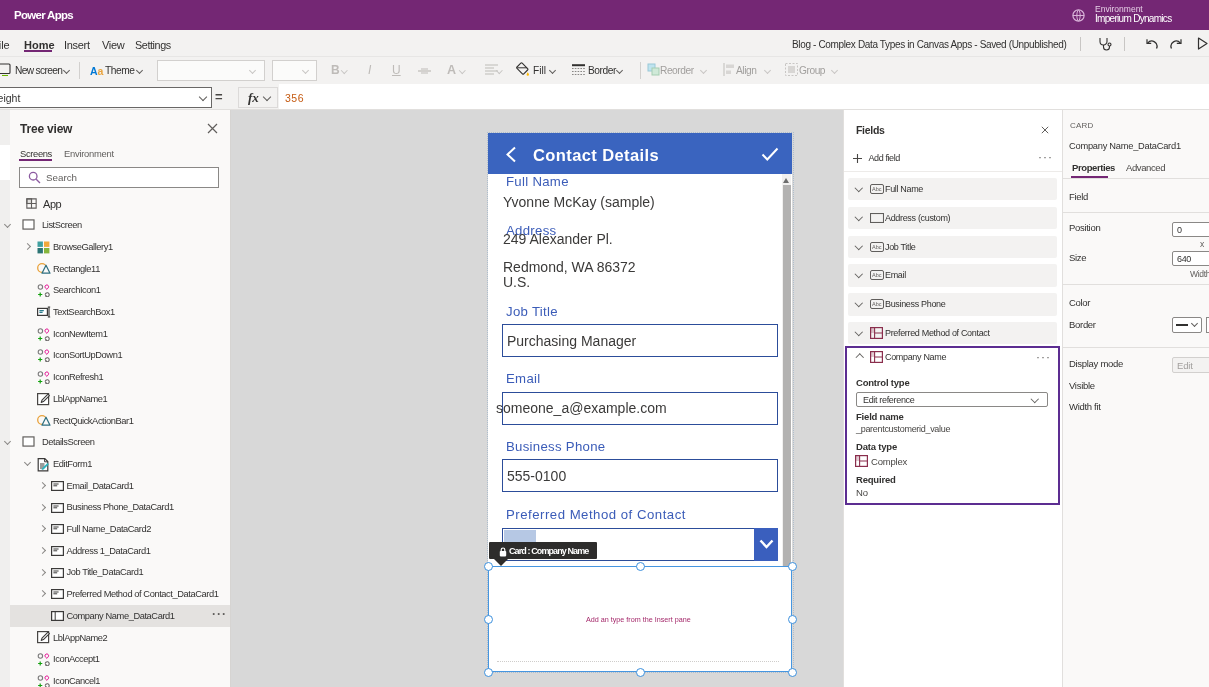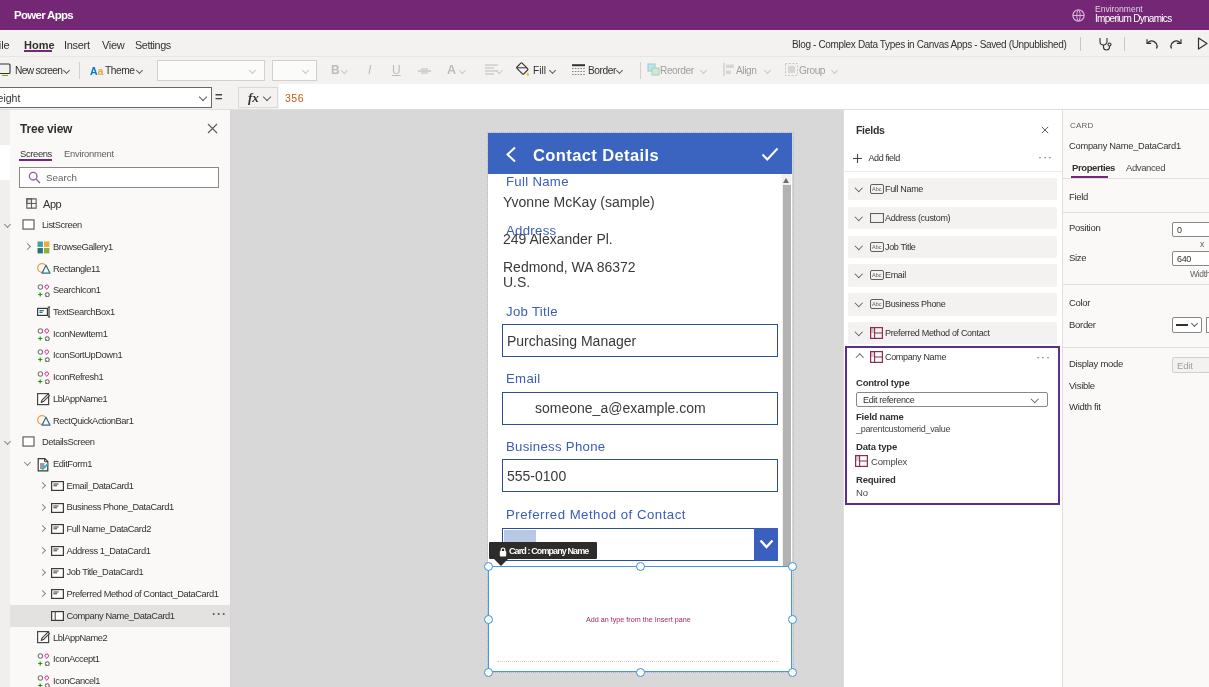--- a/index.html
+++ b/index.html
@@ -324,21 +324,21 @@
 <div class="t" style="left:503px;top:195px;font-size:14px;color:#3b3a39">Yvonne McKay (sample)</div>
 <div class="t" style="left:506px;top:223.5px;font-size:13.2px;letter-spacing:0.3px;color:#3b5cb8">Address</div>
 <div class="t" style="left:503px;top:232px;font-size:14px;color:#3b3a39">249 Alexander Pl.</div>
 <div class="t" style="left:503px;top:259.5px;font-size:14px;color:#3b3a39">Redmond, WA 86372</div>
 <div class="t" style="left:503px;top:275px;font-size:14px;color:#3b3a39">U.S.</div>
 <div class="t" style="left:506px;top:305px;font-size:13.2px;letter-spacing:0.3px;color:#3b5cb8">Job Title</div>
 <div class="ab" style="left:502px;top:324px;width:276px;height:33px;background:#fff;border:1.5px solid #2c4d9a"></div>
 <div class="t" style="left:507px;top:334px;font-size:14px;color:#3b3a39">Purchasing Manager</div>
 <div class="t" style="left:506px;top:372px;font-size:13.2px;letter-spacing:0.3px;color:#3b5cb8">Email</div>
 <div class="ab" style="left:502px;top:391.5px;width:276px;height:33px;background:#fff;border:1.5px solid #2c4d9a"></div>
-<div class="t" style="left:535px;top:401px;font-size:14px;color:#3b3a39">someone_a@example.com</div>
+<div class="t" style="left:496px;top:401px;font-size:14px;color:#3b3a39">someone_a@example.com</div>
 <div class="t" style="left:506px;top:440px;font-size:13.2px;letter-spacing:0.3px;color:#3b5cb8">Business Phone</div>
 <div class="ab" style="left:502px;top:459px;width:276px;height:33px;background:#fff;border:1.5px solid #2c4d9a"></div>
 <div class="t" style="left:507px;top:468.5px;font-size:14px;color:#3b3a39">555-0100</div>
 <div class="t" style="left:506px;top:507.5px;font-size:13.2px;letter-spacing:0.5px;color:#3b5cb8">Preferred Method of Contact</div>
 <div class="ab" style="left:502px;top:528px;width:276px;height:33px;background:#fff;border:1.5px solid #2c4d9a"></div>
 <div class="ab" style="left:503.5px;top:529.5px;width:32px;height:12.5px;background:#b6c8e4"></div>
 <div class="ab" style="left:754px;top:528px;width:24px;height:33px;background:#3a5fbe"></div>
 <svg class="ab" style="left:759px;top:539px" width="15" height="11" viewBox="0 0 15 11" fill="none" stroke="#fff" stroke-width="2.4">
       <path d="M1.5 1.5l6 6.5 6-6.5"></path>
     </svg>

